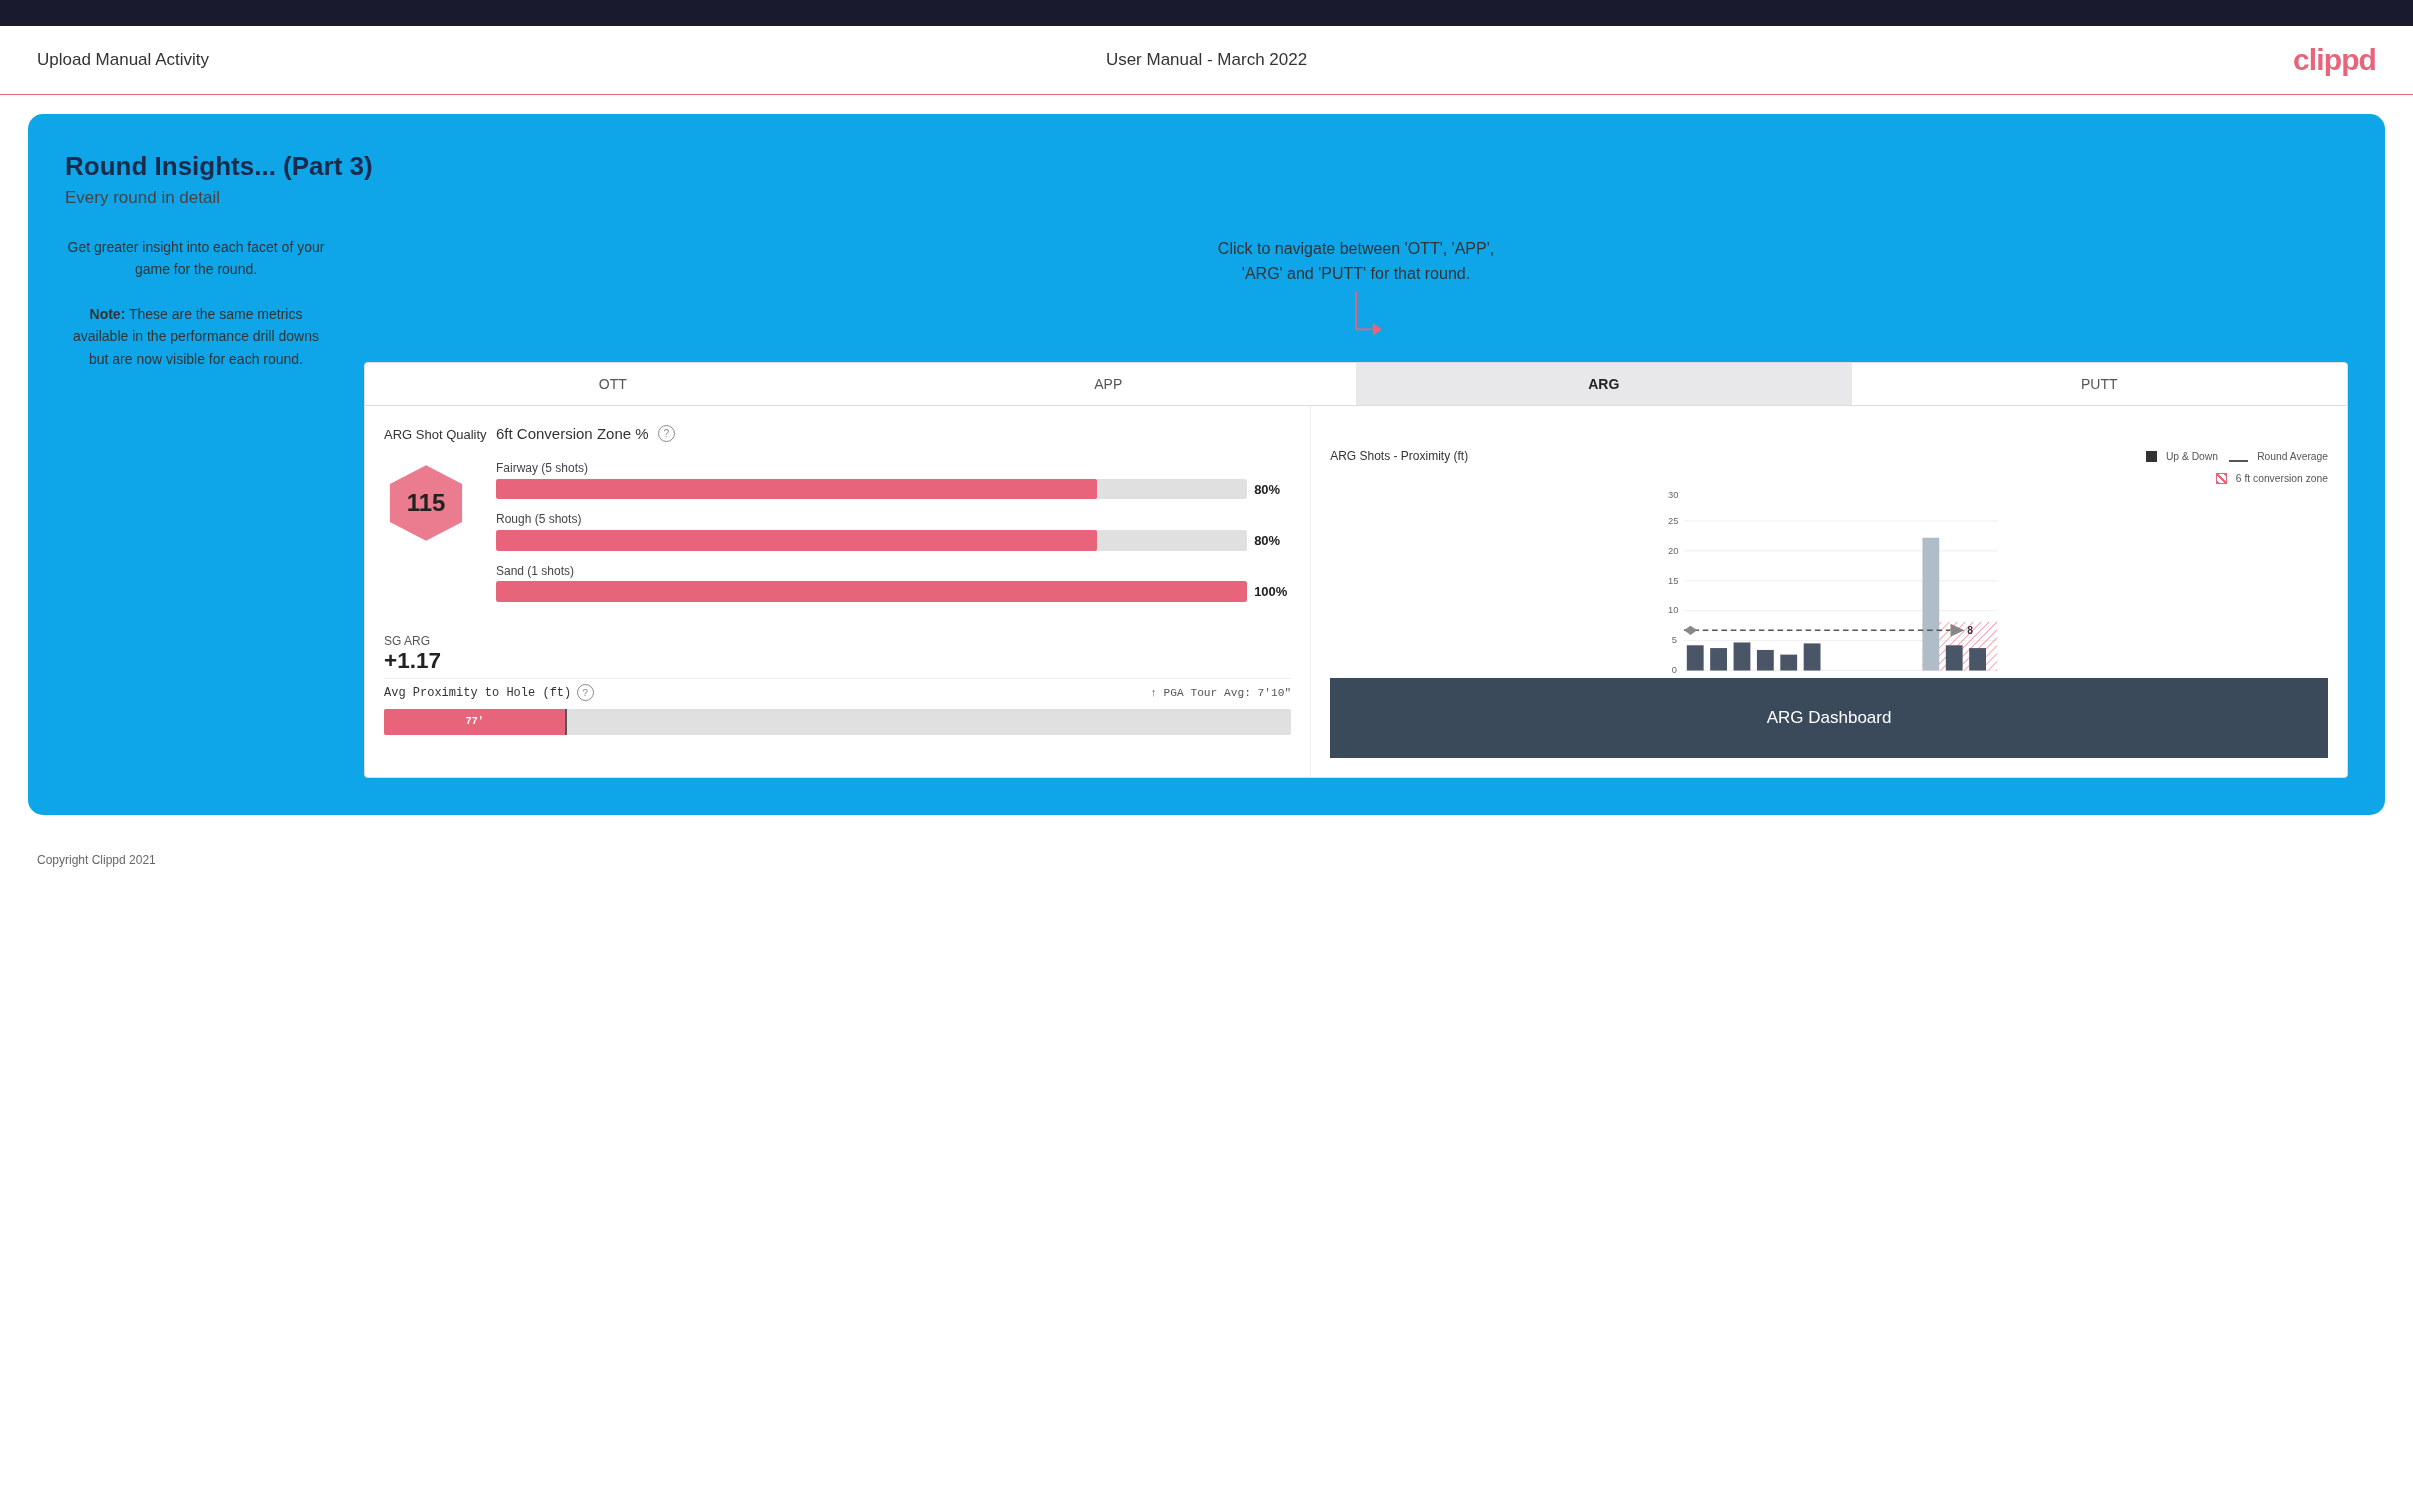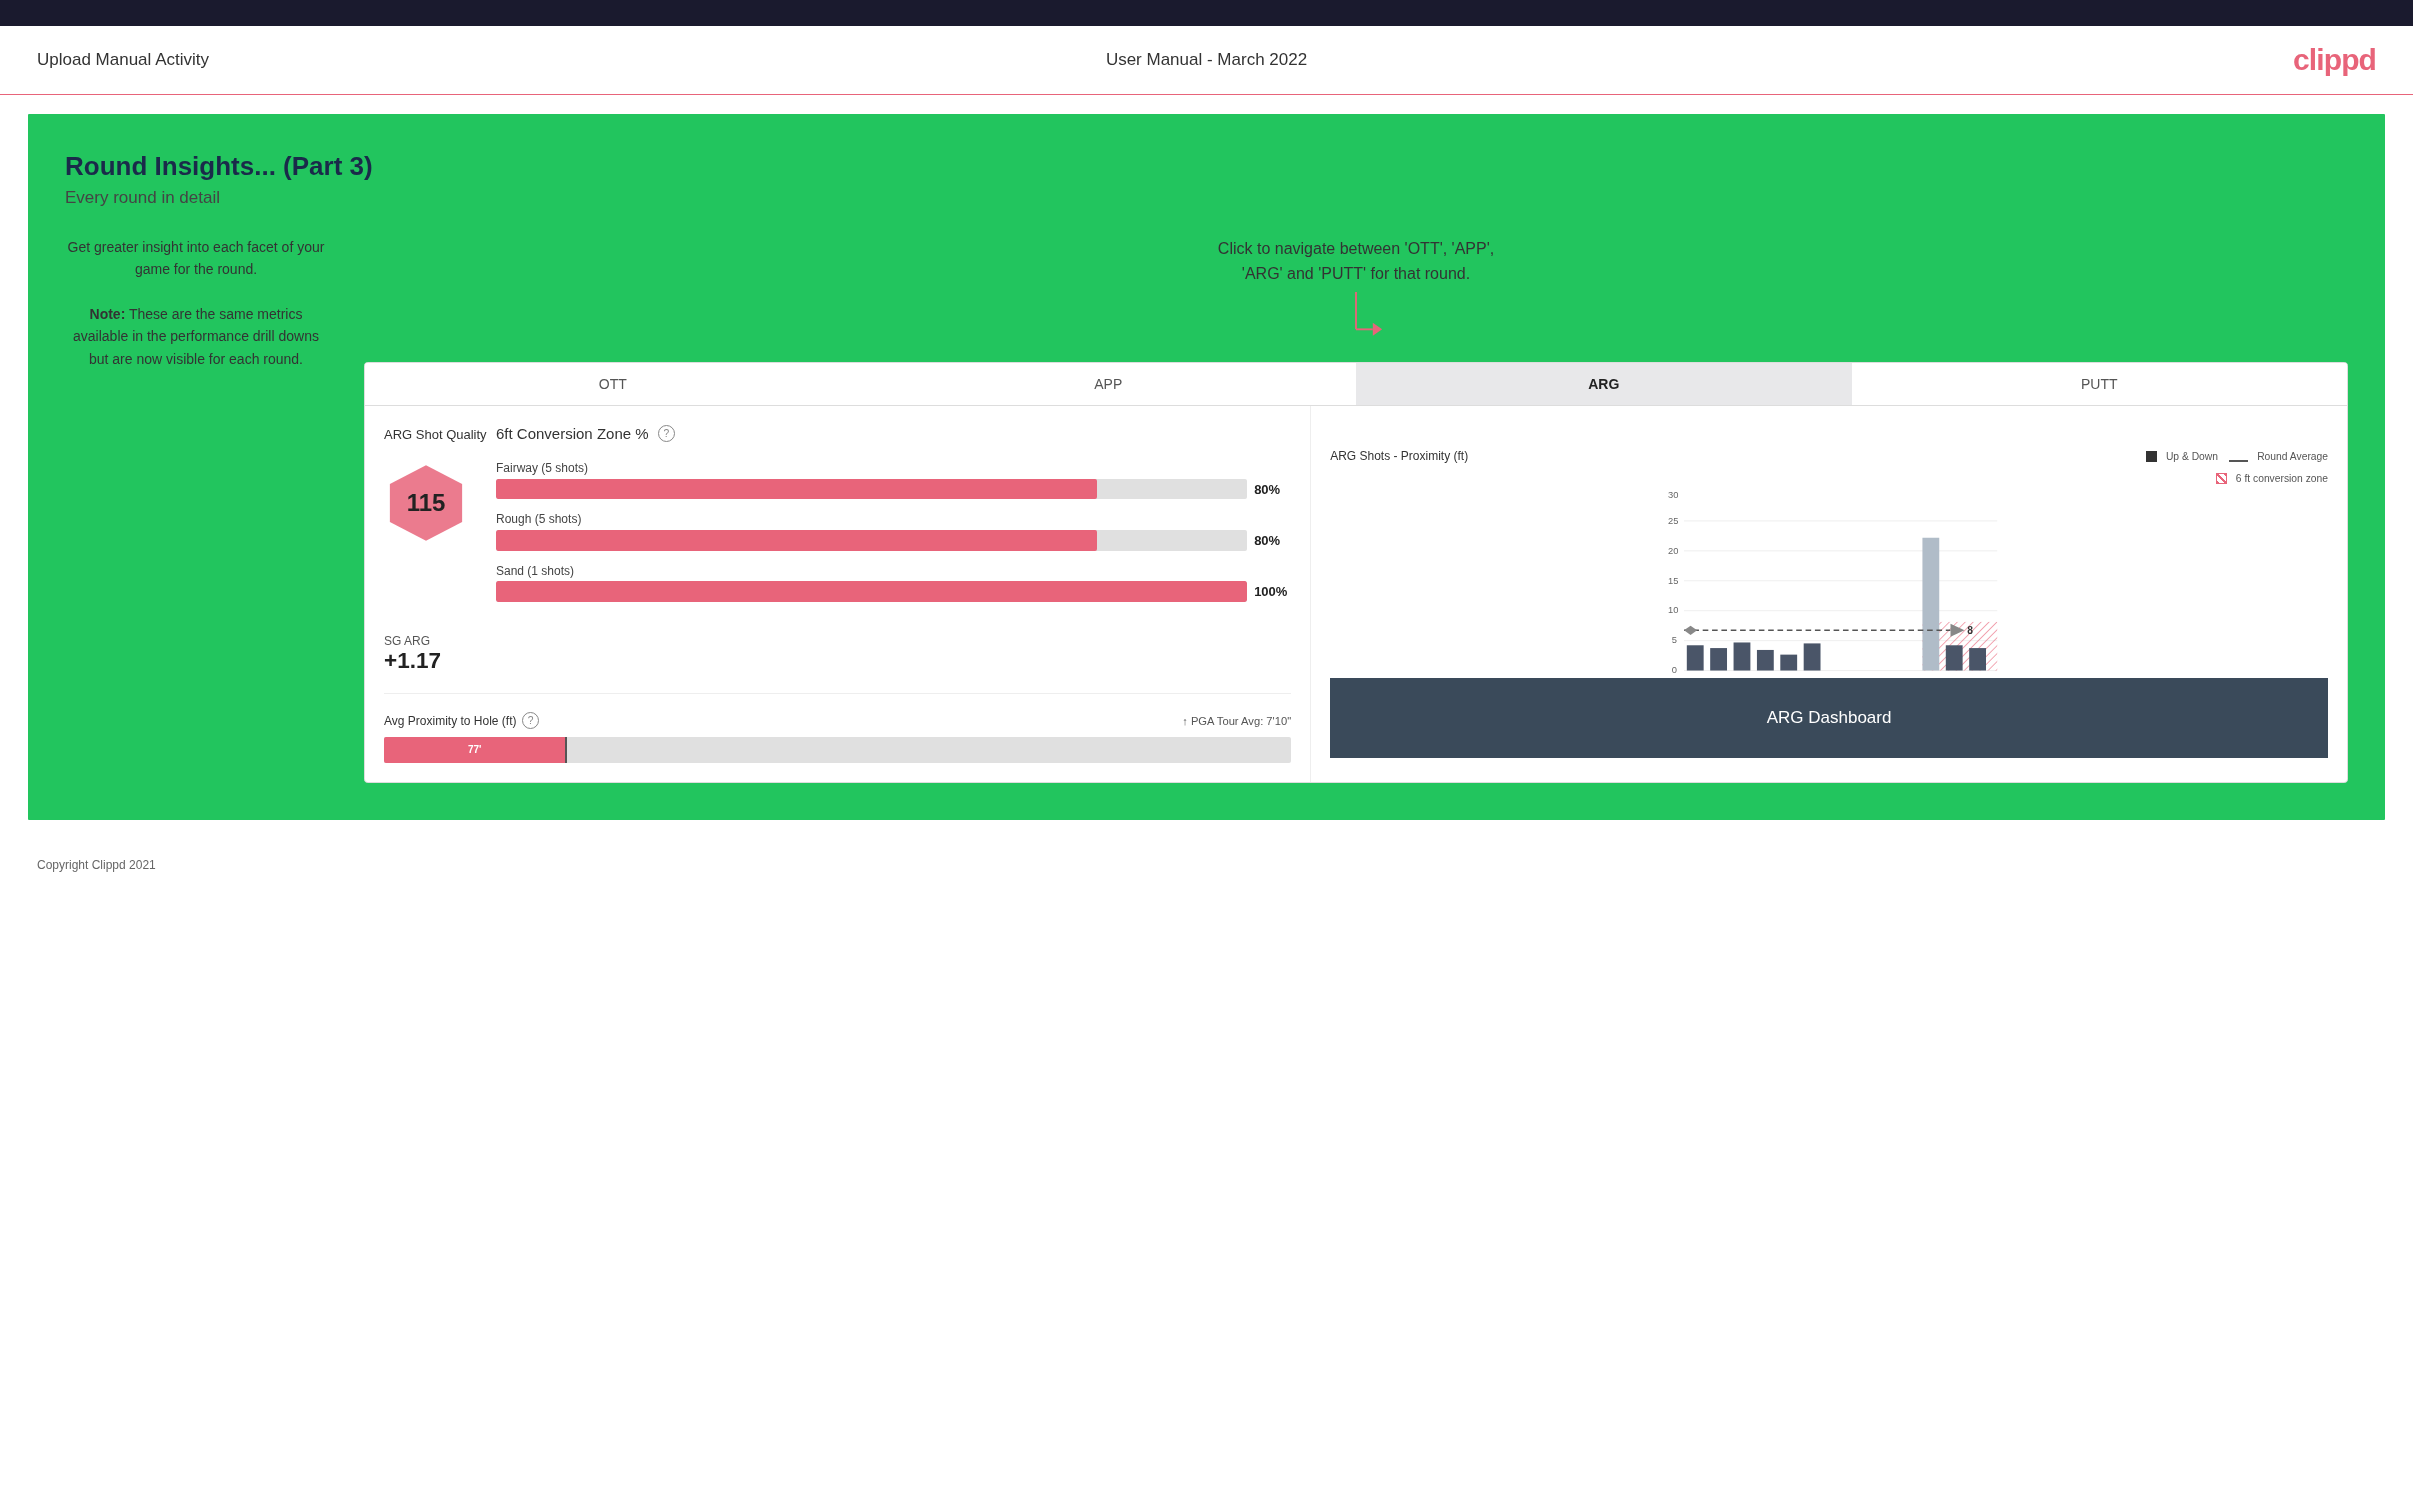--- a/index.html
+++ b/index.html
@@ -34,24 +34,24 @@
     }
 
     .clippd-logo {
       font-size: 30px;
       font-weight: 700;
       color: #e8647a;
       letter-spacing: -0.9px;
     }
 
     .main-content {
-      background: #22c55e;
+      background: #0ea5e9;
       margin: 19px 28px;
       padding: 37px;
-      border-radius: 1px;
+      border-radius: 15px;
       min-height: 581px;
     }
 
     .section-title {
       font-size: 26px;
       font-weight: 800;
       color: #1a2a4a;
       margin-bottom: 5.6px;
     }
 
@@ -268,23 +268,24 @@
       color: #555;
     }
 
     .sg-value {
       font-size: 22.5px;
       font-weight: 700;
       color: #222;
     }
 
     .proximity-section {
-      margin-top: 19px;
-      padding-top: 18px;
+      margin-top: 4px;
+      padding-top: 5px;
       border-top: 0.9px solid #eee;
+      font-family: Liberation Mono, monospace;
     }
 
     .prox-header {
       display: flex;
       justify-content: space-between;
       align-items: center;
       margin-bottom: 7.5px;
     }
 
     .prox-label {

